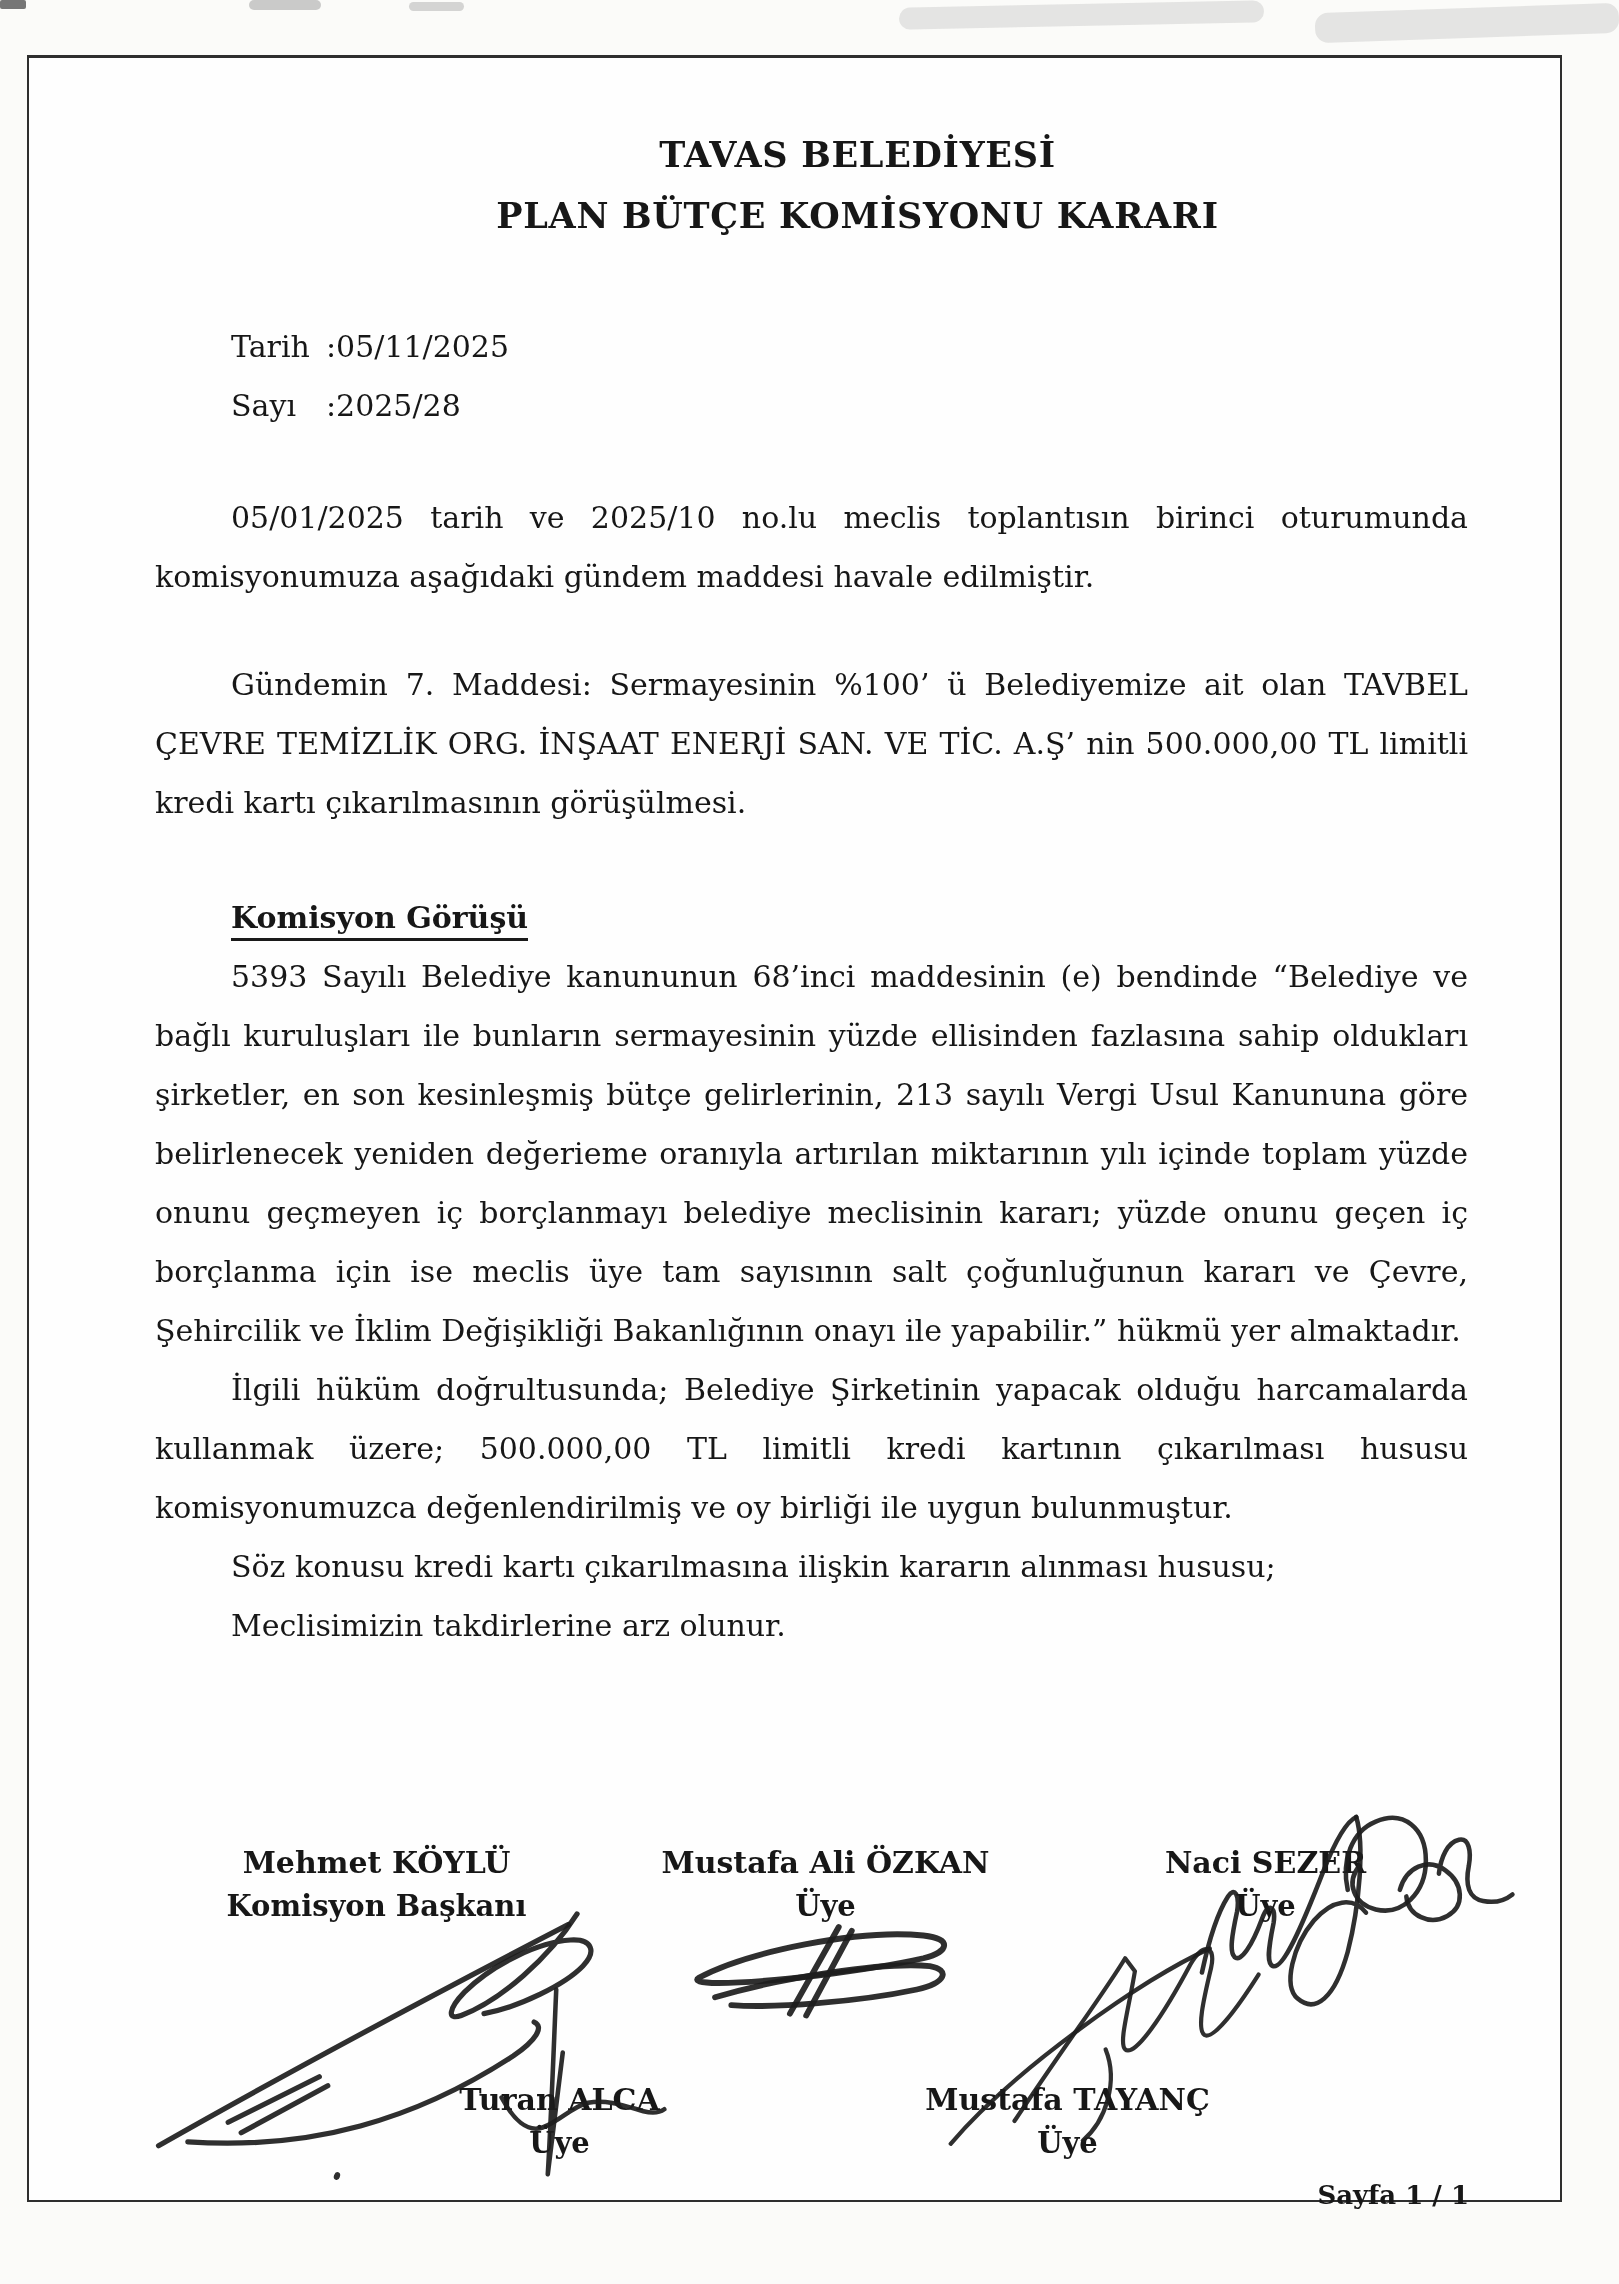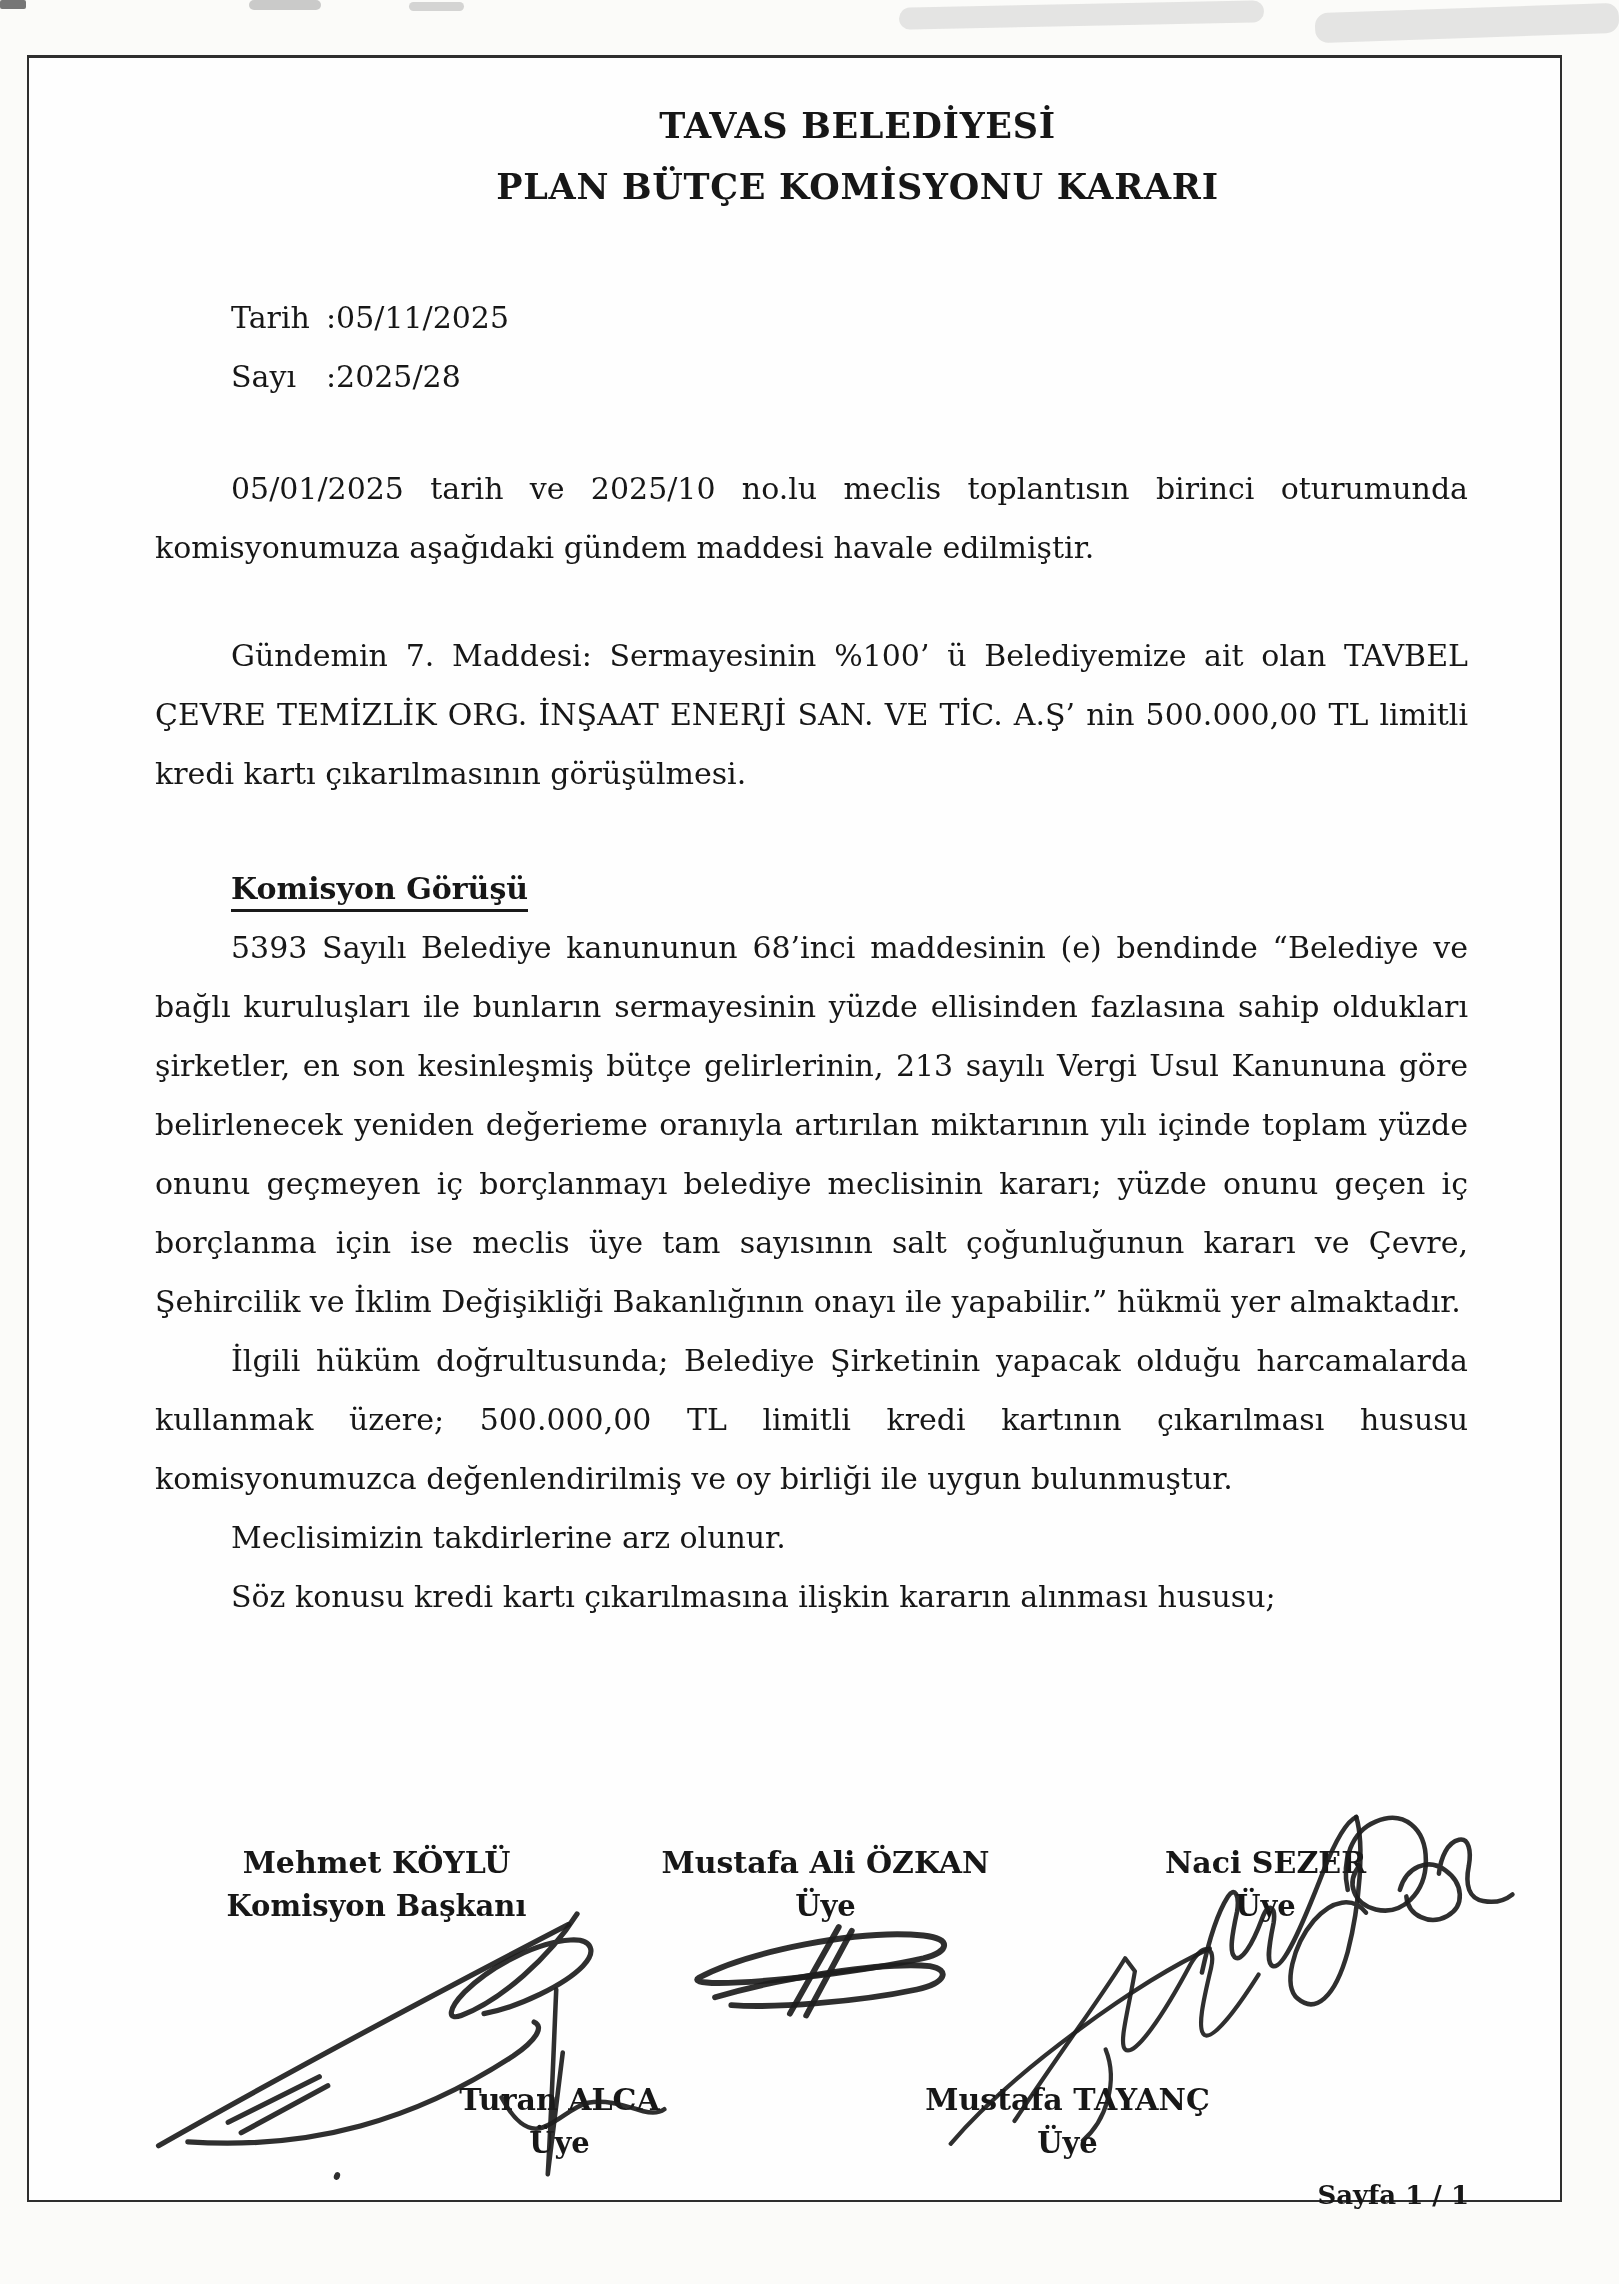--- a/index.html
+++ b/index.html
@@ -25,21 +25,21 @@
   .frame {
     position: absolute;
     left: 27px; top: 55px;
     width: 1535px; height: 2147px;
     border: 2.6px solid #2e2e2e;
     border-top-width: 3.9px;
     background: #fefefe;
   }
 
   .textcol {
-    padding: 50px 92px 0 126px;
+    padding: 79px 92px 0 126px;
     font-size: 30px;
     line-height: 59px;
     text-align: justify;
   }
 
   .title-block { text-align: center; transform: translateX(46px); font-weight: bold; }
   .title-line1 { font-size: 35px; line-height: 36px; letter-spacing: 0.7px; }
   .title-line2 { font-size: 35px; line-height: 36px; letter-spacing: 0.7px; margin-top: 25px; }
 
   .meta-block { margin: 83px 0 0 76px; }
@@ -135,22 +135,22 @@
       <span class="bold">Gündemin 7. Maddesi:</span>
       <span>Sermayesinin %100’ ü Belediyemize ait olan TAVBEL ÇEVRE TEMİZLİK ORG. İNŞAAT ENERJİ SAN. VE TİC. A.Ş’ nin 500.000,00 TL limitli kredi kartı çıkarılmasının görüşülmesi.</span>
     </p>
 
     <p class="para p-heading">
       <span class="underlined">Komisyon Görüşü</span>
     </p>
 
     <p class="para">5393 Sayılı Belediye kanununun 68’inci maddesinin (e) bendinde “Belediye ve bağlı kuruluşları ile bunların sermayesinin yüzde ellisinden fazlasına sahip oldukları şirketler, en son kesinleşmiş bütçe gelirlerinin, 213 sayılı Vergi Usul Kanununa göre belirlenecek yeniden değerieme oranıyla artırılan miktarının yılı içinde toplam yüzde onunu geçmeyen iç borçlanmayı belediye meclisinin kararı; yüzde onunu geçen iç borçlanma için ise meclis üye tam sayısının salt çoğunluğunun kararı ve Çevre, Şehircilik ve İklim Değişikliği Bakanlığının onayı ile yapabilir.” hükmü yer almaktadır.</p>
     <p class="para">İlgili hüküm doğrultusunda; Belediye Şirketinin yapacak olduğu harcamalarda kullanmak üzere; 500.000,00 TL limitli kredi kartının çıkarılması hususu komisyonumuzca değenlendirilmiş ve oy birliği ile uygun bulunmuştur.</p>
+    <p class="para">Söz konusu kredi kartı çıkarılmasına ilişkin kararın alınması hususu;</p>
     <p class="para">Meclisimizin takdirlerine arz olunur.</p>
-    <p class="para">Söz konusu kredi kartı çıkarılmasına ilişkin kararın alınması hususu;</p>
 
   </div>
 
   <div class="sig sig1">
     <div class="sig-name">Mehmet KÖYLÜ</div>
     <div class="sig-role">Komisyon Başkanı</div>
   </div>
   <div class="sig sig2">
     <div class="sig-name">Mustafa Ali ÖZKAN</div>
     <div class="sig-role">Üye</div>

